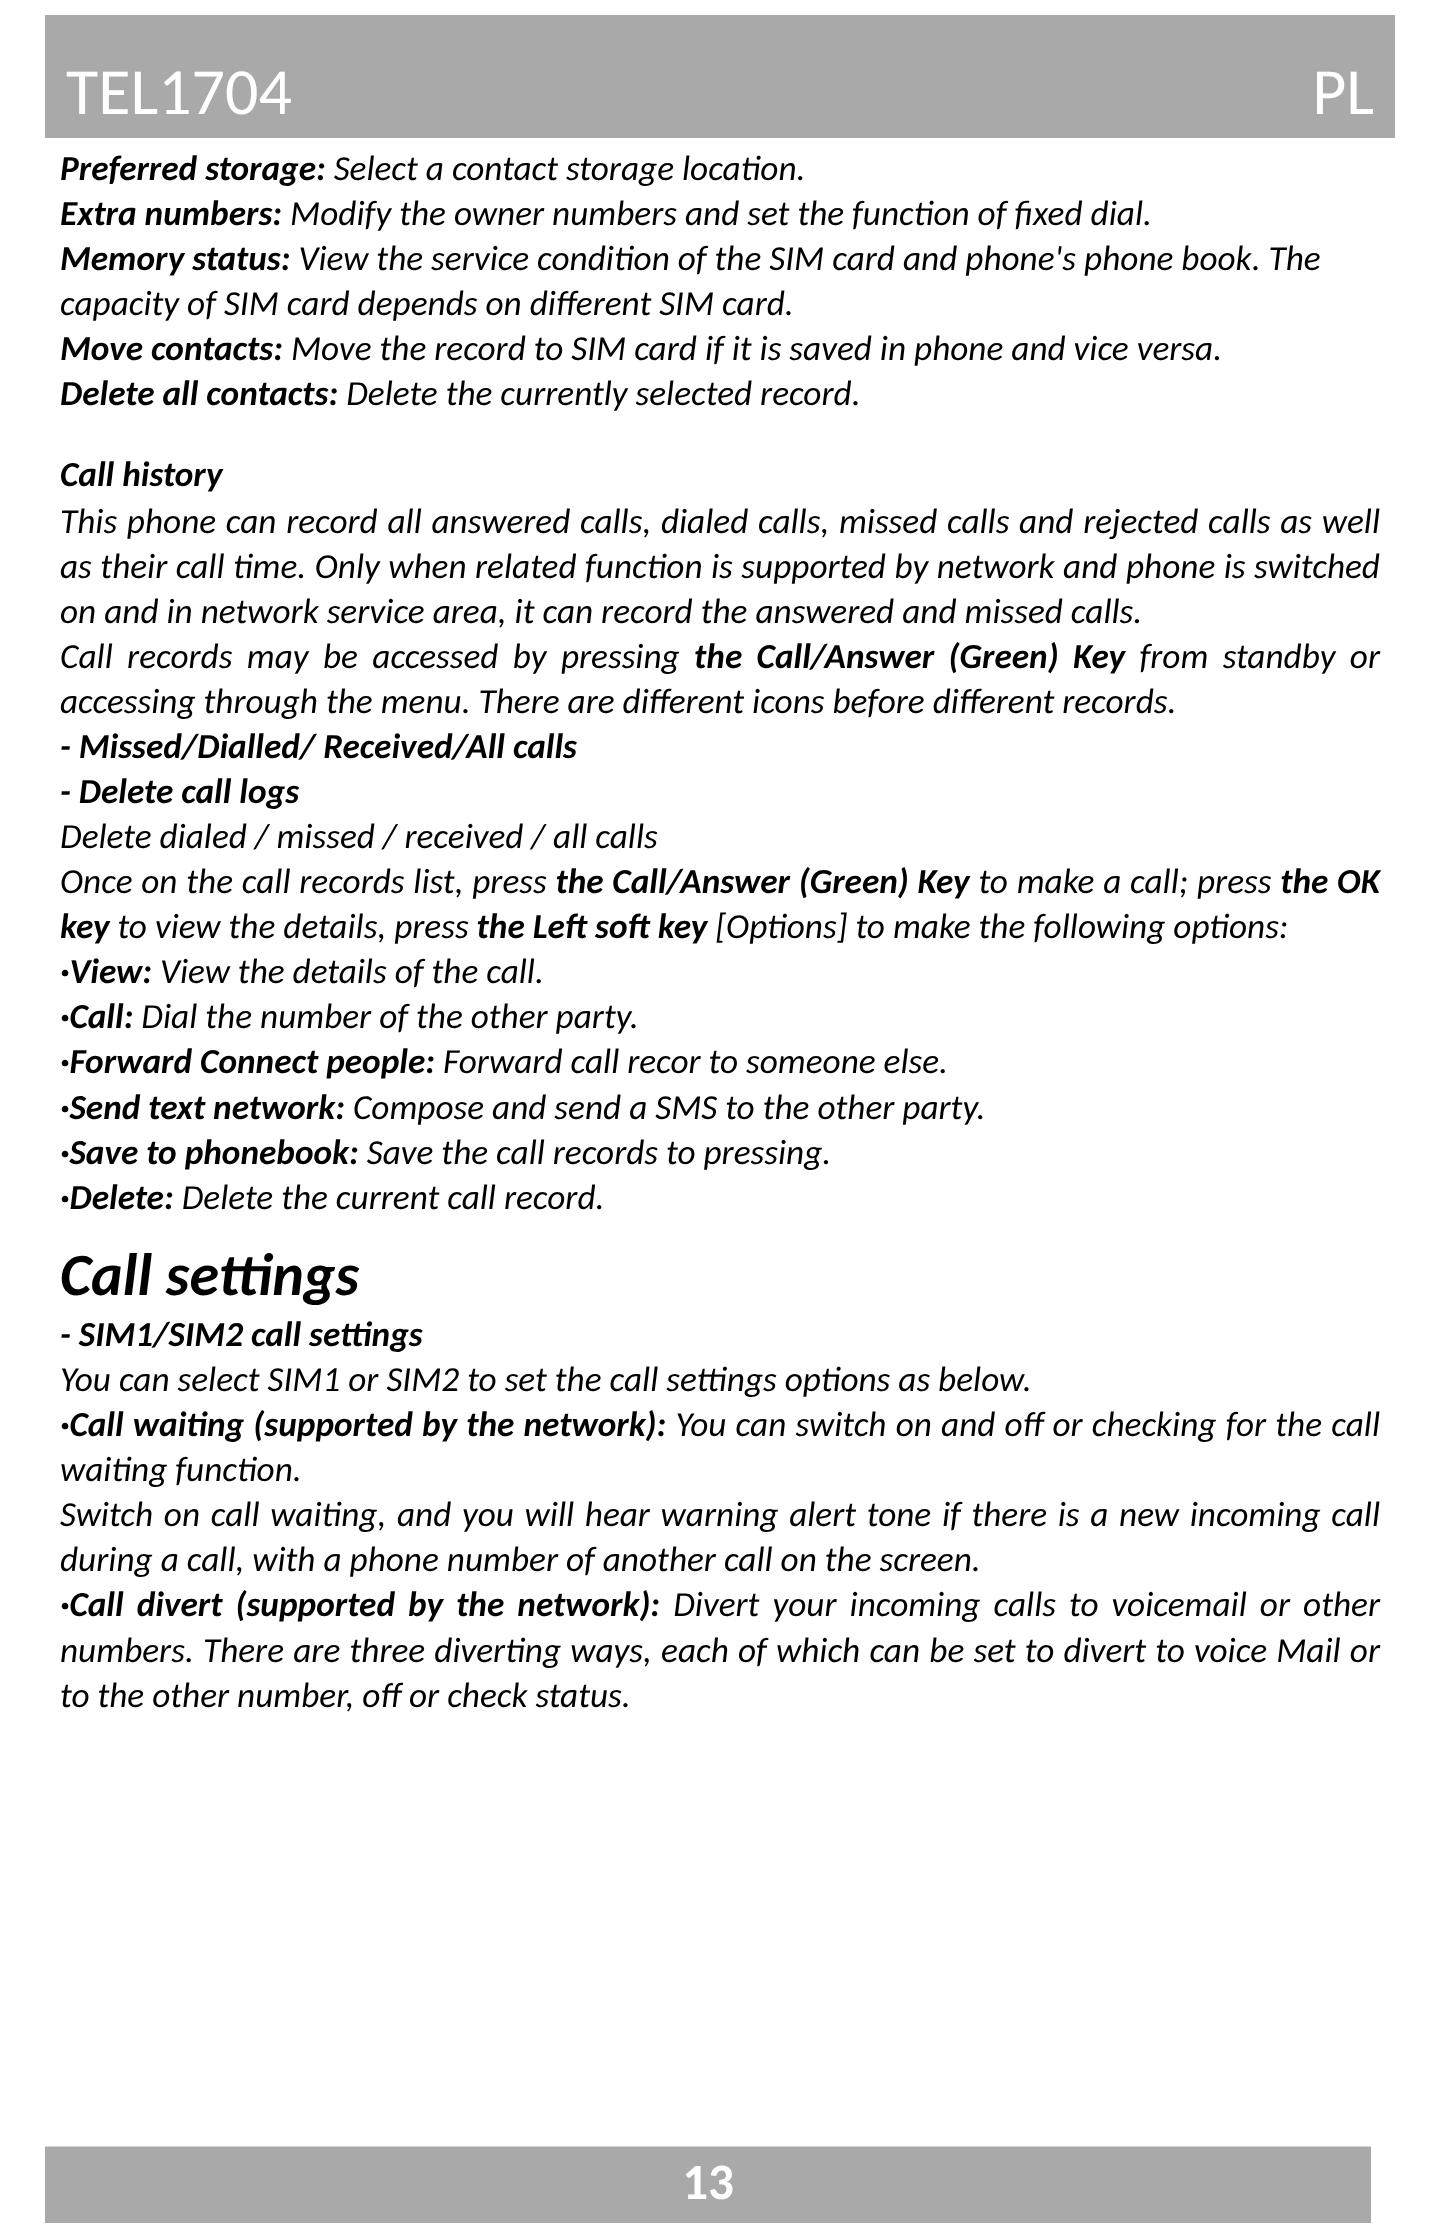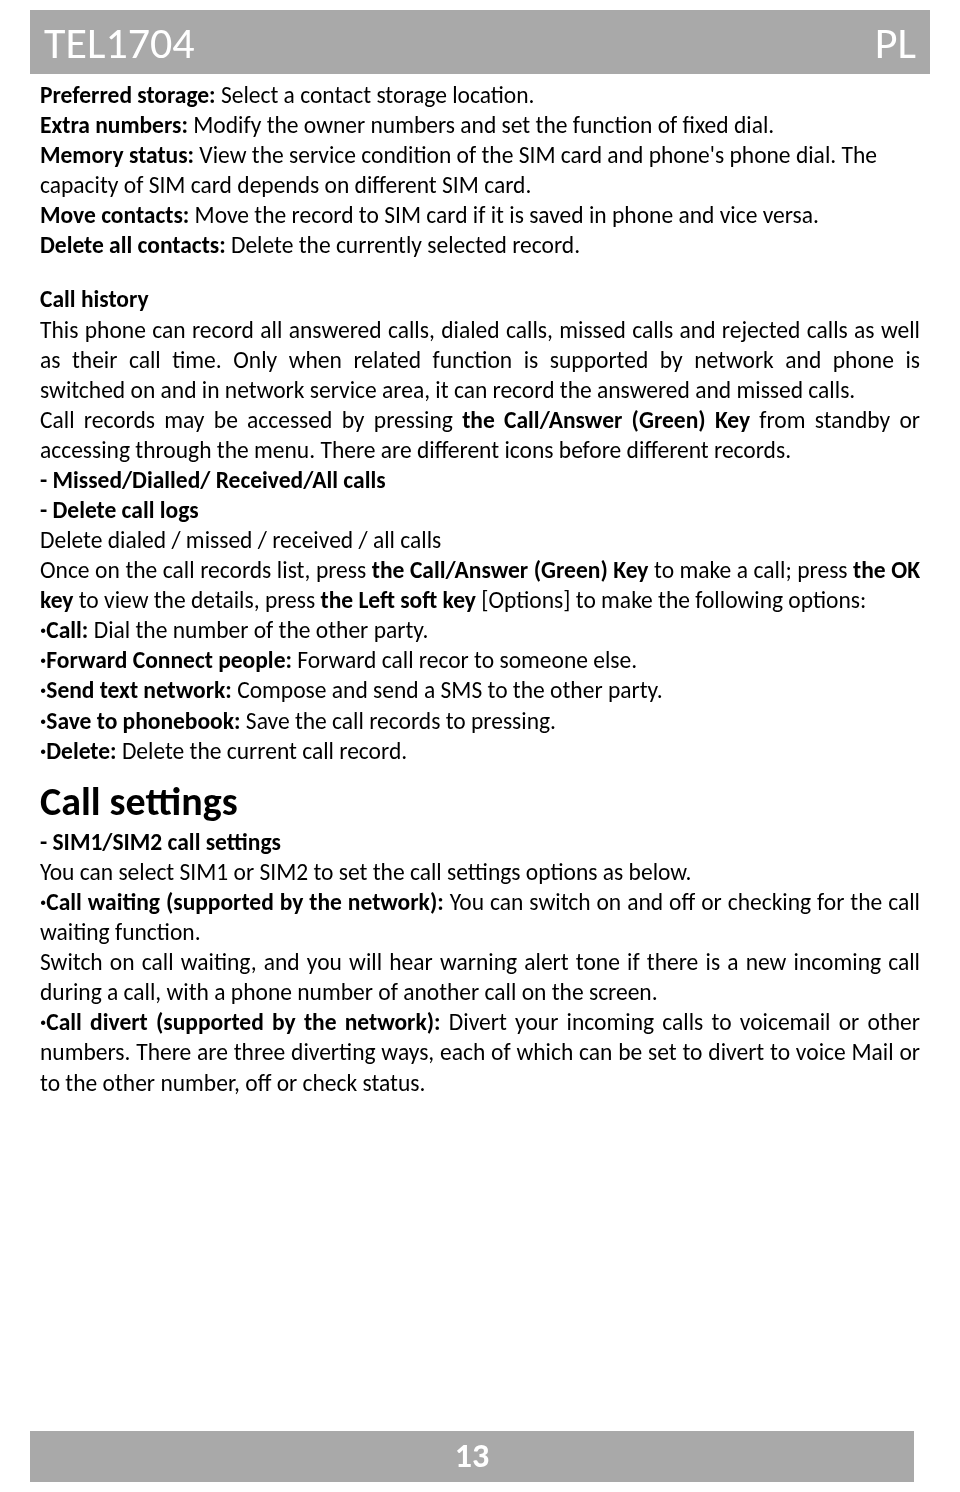--- a/index.html
+++ b/index.html
@@ -8,37 +8,37 @@
     height: 1492px;
     background: #fff;
     font-family: Calibri, "Segoe UI", Arial, sans-serif;
     color: #000;
     position: relative;
     overflow: hidden;
   }
   .header-bar {
     background: #a9a9a9;
     margin: 10px 30px 0 30px;
-    padding: 2px 14px 4px 14px;
+    padding: 20px 14px 4px 14px;
     display: flex;
     justify-content: space-between;
     align-items: center;
     color: #fff;
     font-size: 44px;
     font-weight: 400;
     border-top: 4px solid #a9a9a9;
     position: relative;
   }
   .content {
     padding: 6px 40px 0 40px;
     font-size: 23.5px;
     line-height: 1.28;
     color: #000;
   }
-  .content p { margin-bottom: 0; }
+  .content p { margin-bottom: 0; font-style: italic; }
   .content .para-gap { margin-top: 24px; }
   .content .heading-lg {
     font-size: 40px;
     font-weight: 700;
     margin-top: 10px;
     margin-bottom: 0;
   }
   .content b, .content strong { font-weight: 700; }
   .justify { text-align: justify; }
   .footer-bar {
@@ -64,21 +64,21 @@
 
 <div class="content">
 
   <p>
     <b data-bind="contacts.preferred_storage_label">Preferred storage:</b><span data-bind="contacts.preferred_storage_text"> Select a contact storage location.</span>
   </p>
   <p>
     <b data-bind="contacts.extra_numbers_label">Extra numbers:</b><span data-bind="contacts.extra_numbers_text"> Modify the owner numbers and set the function of fixed dial.</span>
   </p>
   <p>
-    <b data-bind="contacts.memory_status_label">Memory status:</b><span data-bind="contacts.memory_status_text"> View the service condition of the SIM card and phone's phone dial. The capacity of SIM card depends on different SIM card.</span>
+    <b data-bind="contacts.memory_status_label">Memory status:</b><span data-bind="contacts.memory_status_text"> View the service condition of the SIM card and phone's phone book. The capacity of SIM card depends on different SIM card.</span>
   </p>
   <p>
     <b data-bind="contacts.move_contacts_label">Move contacts:</b><span data-bind="contacts.move_contacts_text"> Move the record to SIM card if it is saved in phone and vice versa.</span>
   </p>
   <p>
     <b data-bind="contacts.delete_all_label">Delete all contacts:</b><span data-bind="contacts.delete_all_text"> Delete the currently selected record.</span>
   </p>
 
   <p class="para-gap">
     <b data-bind="call_history.title">Call history</b>
@@ -93,20 +93,23 @@
     <b data-bind="call_history.sec1_title">- Missed/Dialled/ Received/All calls</b>
   </p>
   <p>
     <b data-bind="call_history.sec2_title">- Delete call logs</b>
   </p>
   <p data-bind="call_history.sec2_text">Delete dialed / missed / received / all calls</p>
   <p class="justify">
     <span data-bind="call_history.once_a">Once on the call records list, press </span><b data-bind="call_history.once_b">the Call/Answer (Green) Key</b><span data-bind="call_history.once_c"> to make a call; press </span><b data-bind="call_history.once_d">the OK key</b><span data-bind="call_history.once_e"> to view the details, press </span><b data-bind="call_history.once_f">the Left soft key</b><span data-bind="call_history.once_g"> [Options] to make the following options:</span>
   </p>
 
+  <p>
+    <b data-bind="call_history.opt_view_label">·View:</b><span data-bind="call_history.opt_view_text"> View the details of the call.</span>
+  </p>
   <p>
     <b data-bind="call_history.opt_call_label">·Call:</b><span data-bind="call_history.opt_call_text"> Dial the number of the other party.</span>
   </p>
   <p>
     <b data-bind="call_history.opt_fwd_label">·Forward Connect people:</b><span data-bind="call_history.opt_fwd_text"> Forward call recor to someone else.</span>
   </p>
   <p>
     <b data-bind="call_history.opt_sms_label">·Send text network:</b><span data-bind="call_history.opt_sms_text"> Compose and send a SMS to the other party.</span>
   </p>
   <p>

